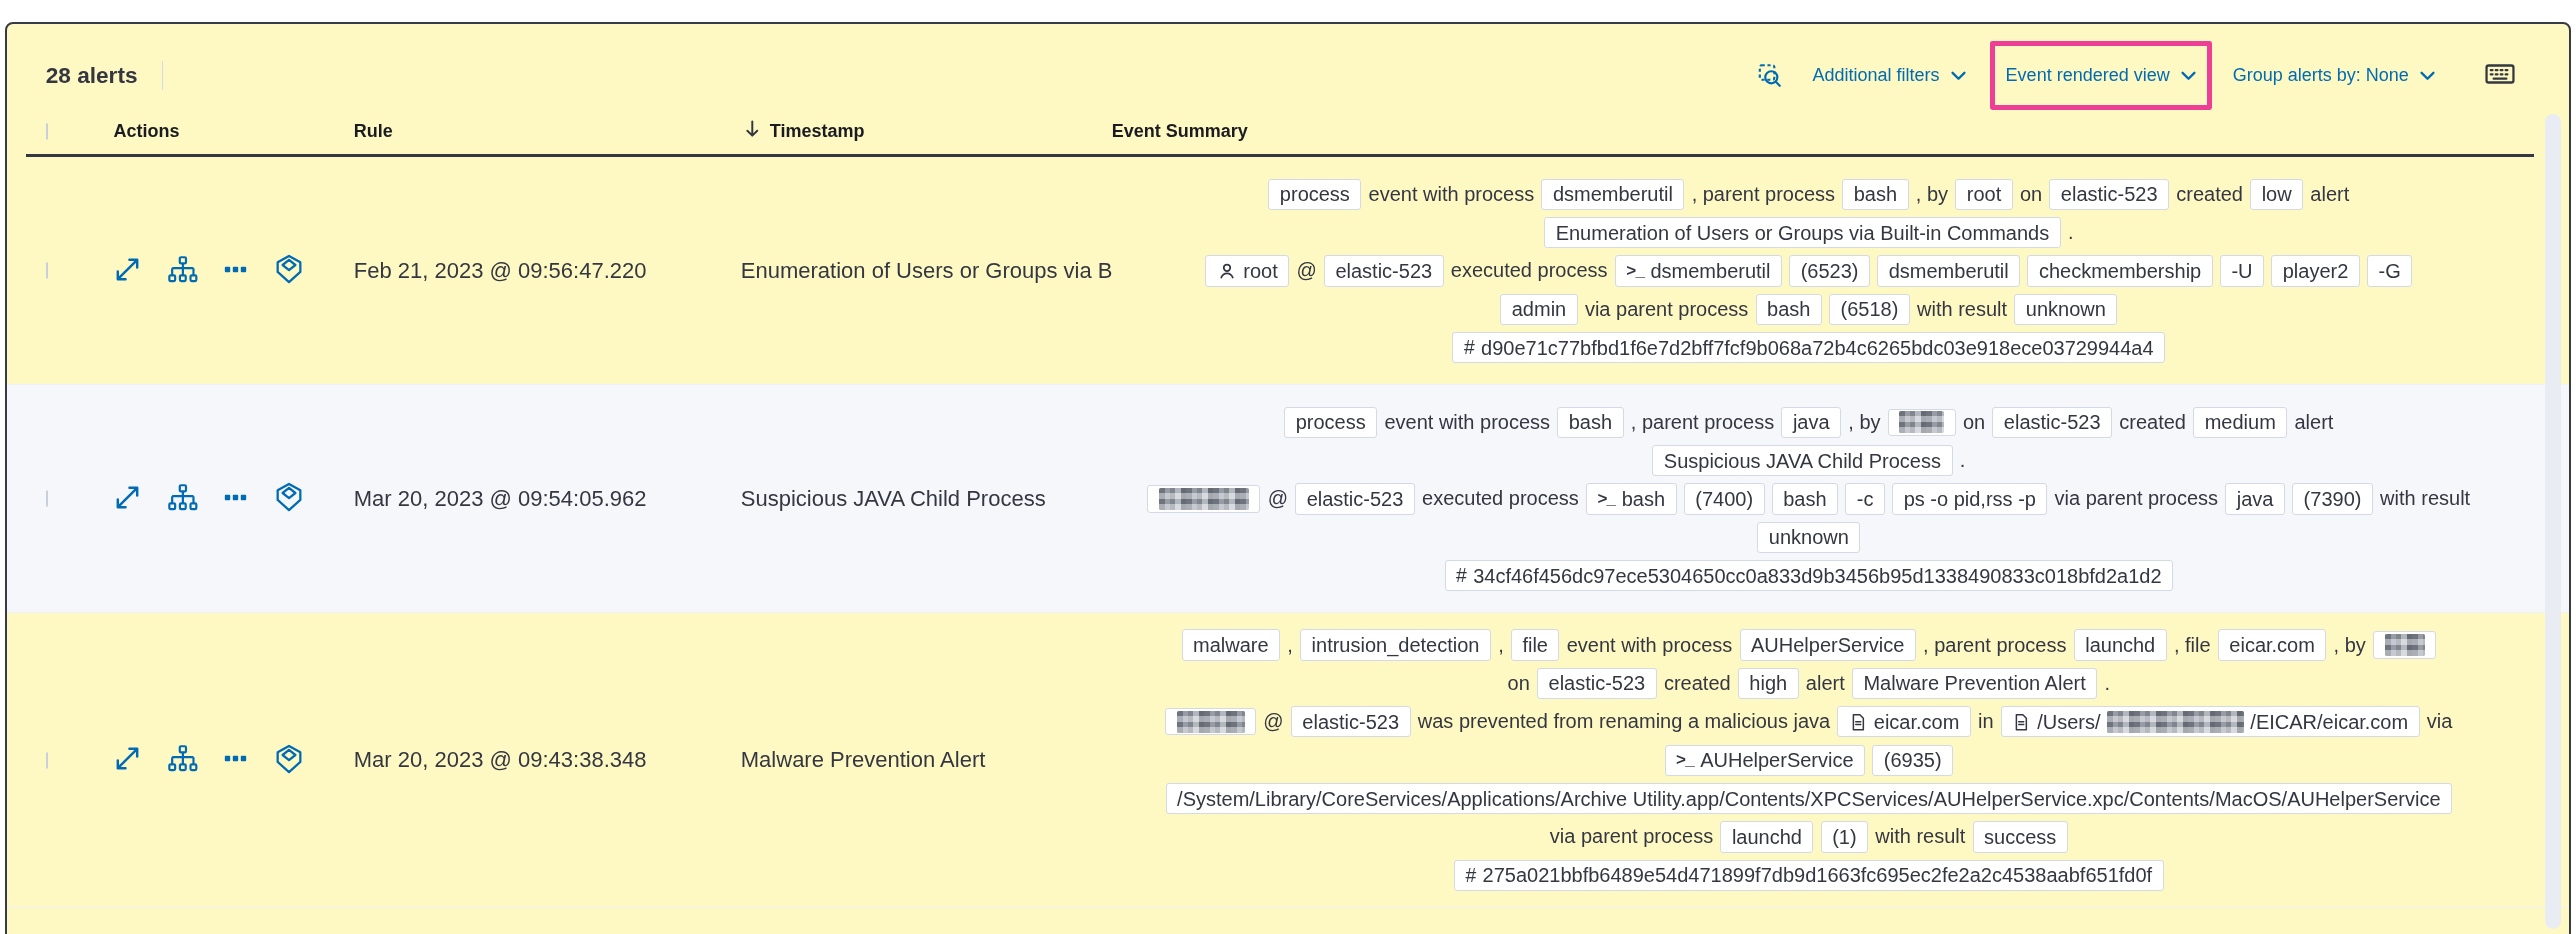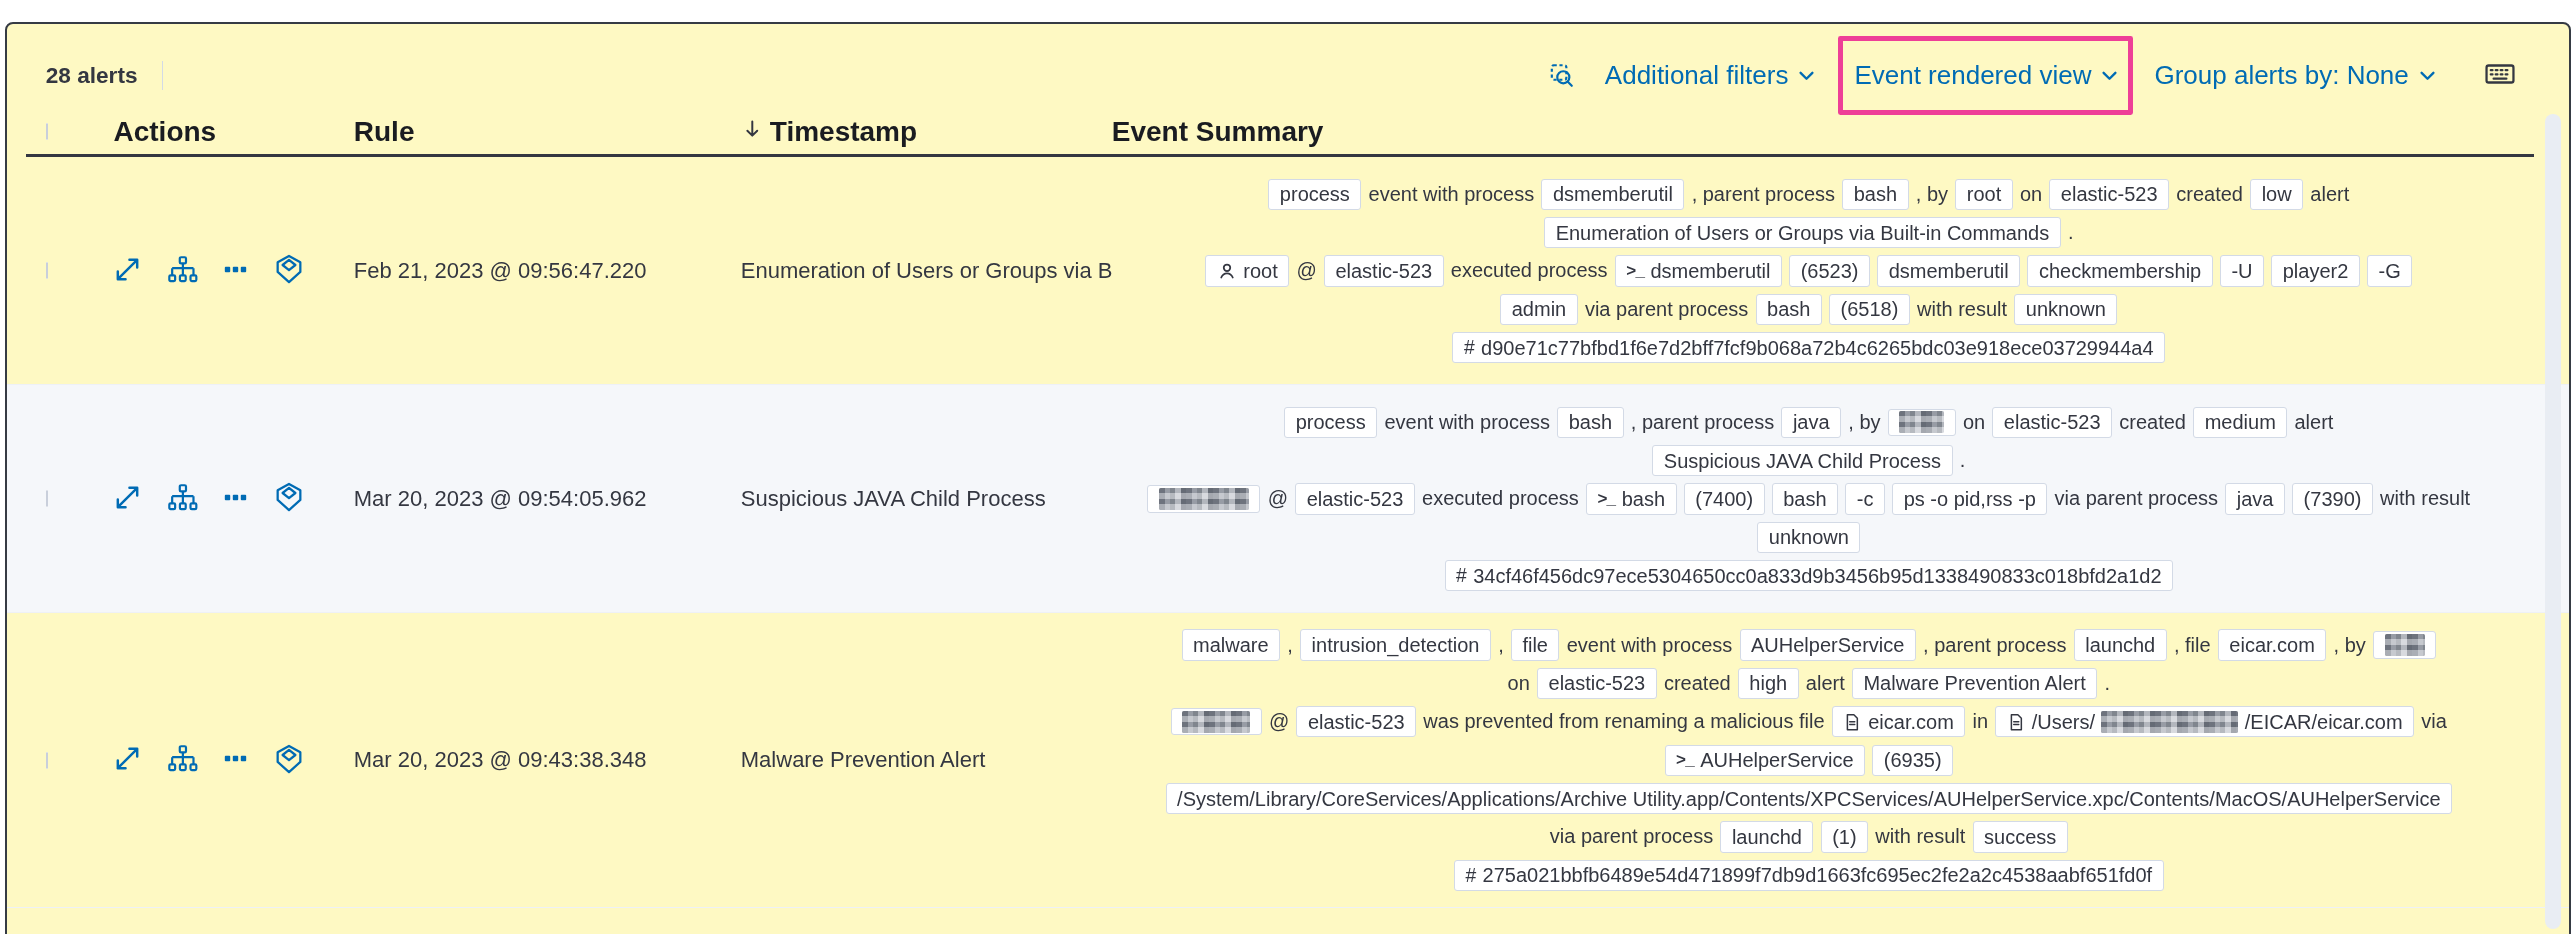--- a/index.html
+++ b/index.html
@@ -4,29 +4,29 @@
 <style>
   html,body{margin:0;padding:0;background:#fff;}
   body{width:2576px;height:934px;font-family:"Liberation Sans",sans-serif;position:relative;overflow:hidden;}
   .frame{position:absolute;left:4.8px;top:22px;width:2562px;height:918px;border:2.4px solid #363b44;border-radius:8px;background:#fef9c3;overflow:hidden;}
 
   
   .toolbar{display:flex;align-items:center;height:45px;margin-top:29px;padding:0 52px 0 39px;}
   .alert-count{font-size:22.6px;font-weight:600;color:#343741;}
   .v-divider{width:1.6px;height:29px;background:#d3dae6;margin-left:24px;}
   .spacer{flex:1;}
-  .tool-link{display:inline-flex;align-items:center;gap:8px;color:var(--blue);font-size:26px;font-weight:500;cursor:pointer;margin-left:29px;position:relative;white-space:nowrap;}
+  .tool-link{display:inline-flex;align-items:center;gap:8px;color:var(--blue);font-size:18px;font-weight:500;cursor:pointer;margin-left:29px;position:relative;white-space:nowrap;}
   .tool-link svg{display:block;}
   .kbd-btn{margin-left:45px;color:#343741;display:inline-flex;}
   .highlight-box{position:absolute;left:-16px;right:-13px;top:-24px;bottom:-24px;border:5.6px solid var(--accent);border-radius:2.4px;pointer-events:none;}
 
   
   .grid-row{display:grid;grid-template-columns:50px 258px 387px 371px 1fr;padding:0 63px 0 39px;align-items:center;}
   .header-row{height:45px;margin-top:11.3px;}
-  .header-row .hcell{font-size:28px;font-weight:700;color:#1a1c21;display:flex;align-items:center;gap:6.4px;}
+  .header-row .hcell{font-size:18px;font-weight:700;color:#1a1c21;display:flex;align-items:center;gap:6.4px;}
   .header-underline{height:3.2px;background:#343741;margin:0 35px 0 19.3px;}
   .checkbox{width:27px;height:27px;border:1.6px solid #c9cfdb;border-radius:6.4px;background:#fff;box-sizing:border-box;}
   .row{min-height:227px;border-bottom:1.6px solid #eef1f6;}
   .row.striped{background:#f5f7fa;}
   .cell-actions{display:flex;align-items:center;gap:24px;padding-left:16px;color:var(--blue);}
   .cell-actions .abtn{display:inline-flex;cursor:pointer;}
   .cell-timestamp{font-size:22px;color:#343741;white-space:nowrap;}
   .cell-rule{font-size:22px;color:#343741;white-space:nowrap;overflow:hidden;padding-right:21px;}
   .cell-summary{display:flex;flex-direction:column;align-items:center;justify-content:center;gap:7.2px;padding:16px 0;font-size:20px;color:#343741;}
   .es-line{display:flex;align-items:center;justify-content:center;gap:7.2px;white-space:nowrap;}
@@ -369,21 +369,21 @@
             <span class="es-text">alert</span>
             <span class="es-badge">Malware Prevention Alert</span>
             <span class="es-text">.</span>
           </div>
           <div class="es-line">
             <span class="es-badge">
               <span class="redact" style="width: 68px;"></span>
             </span>
             <span class="es-text">@</span>
             <span class="es-badge">elastic-523</span>
-            <span class="es-text">was prevented from renaming a malicious file</span>
+            <span class="es-text">was prevented from renaming a malicious java</span>
             <span class="es-badge"><span class="bicon">
                 <svg width="18.5" height="18.5" viewBox="0 0 16 16">
                   <path d="M3.8 1.5h5.6L12.4 4.6v9.9H3.8z" fill="none" stroke="#343741" stroke-width="1.3" stroke-linejoin="round"></path>
                   <path d="M5.8 7.6h4.4M5.8 10h4.4" stroke="#343741" stroke-width="1.2" stroke-linecap="round"></path>
                 </svg>
               </span>eicar.com</span>
             <span class="es-text">in</span>
             <span class="es-badge">
               <span class="bicon">
                 <svg width="18.5" height="18.5" viewBox="0 0 16 16">

